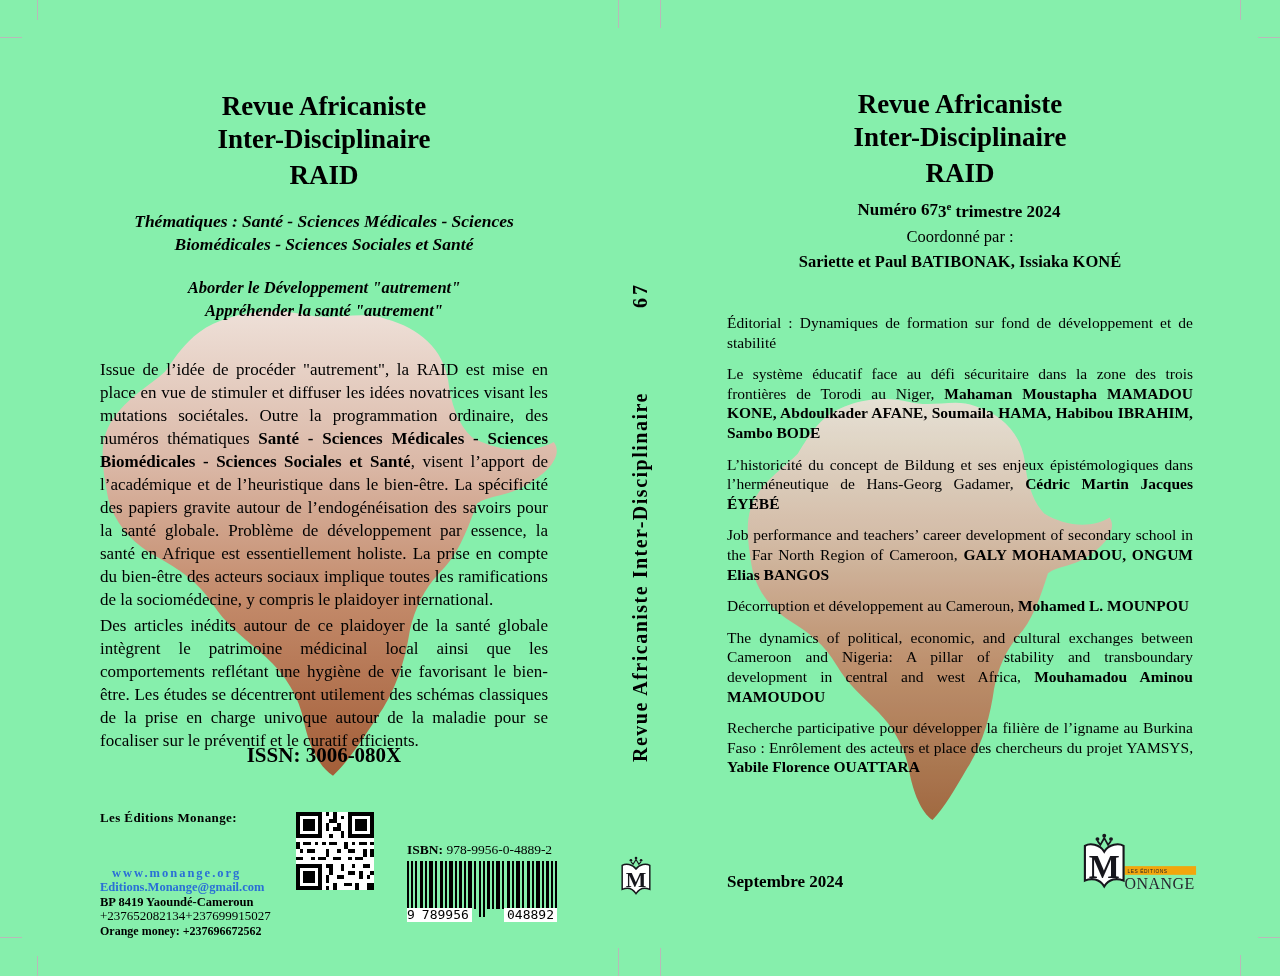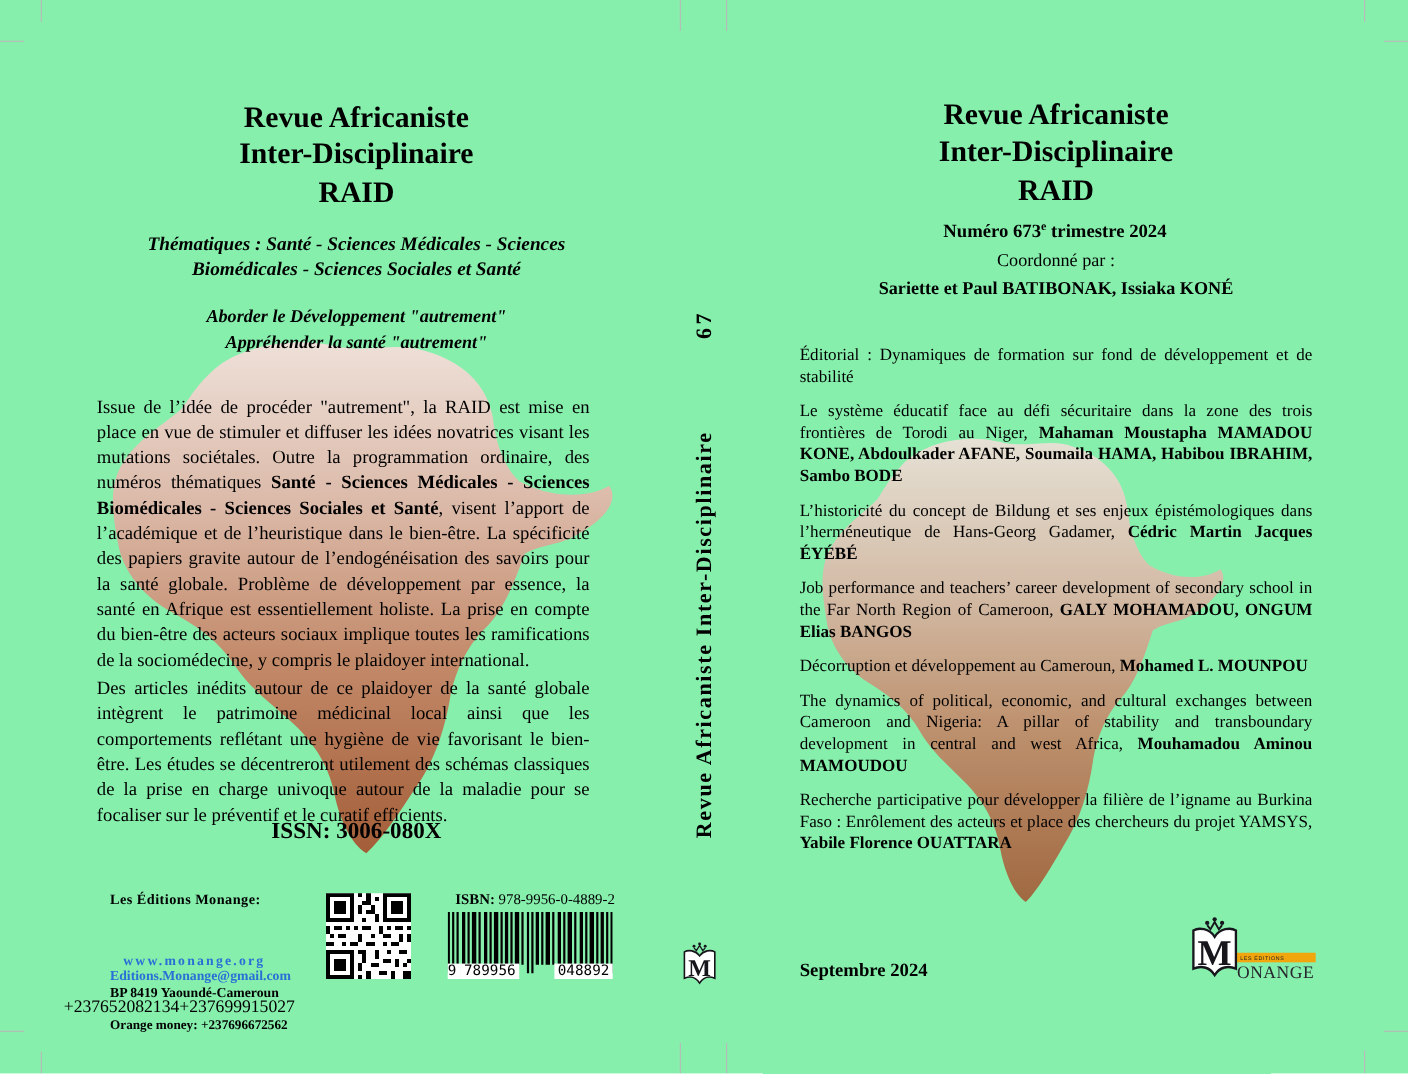--- a/index.html
+++ b/index.html
@@ -8,34 +8,34 @@
   .abs{position:absolute;z-index:2;}
   .mark{position:absolute;background:#b9b9b9;z-index:1;}
   
   .b-title{left:100px;top:90px;width:448px;text-align:center;font-weight:bold;
            font-size:27px;line-height:33px;}
   .b-title .raid{margin-top:3px;}
   .b-thema{left:96px;top:210px;width:456px;text-align:center;font-weight:bold;font-style:italic;
            font-size:17.5px;line-height:23px;}
   .b-slogan{left:100px;top:276px;width:448px;text-align:center;font-weight:bold;font-style:italic;
             font-size:16.5px;line-height:23px;}
-  .para{left:88px;width:448px;text-align:justify;font-size:17px;line-height:23px;}
+  .para{left:100px;width:448px;text-align:justify;font-size:17px;line-height:23px;}
   .b-p1{top:341px;} .b-p2{top:597px;}
   .b-issn{left:100px;top:742px;width:448px;text-align:center;font-weight:bold;
           font-size:21px;line-height:27px;}
   .b-pub{left:100px;top:811px;width:172px;font-size:12.5px;line-height:14.6px;}
   .b-pub .name{font-weight:bold;font-size:13px;letter-spacing:.4px;}
   .b-pub .web{font-weight:bold;letter-spacing:2px;padding-left:12px;margin-top:40px;}
   .b-pub .mail{font-weight:bold;}
   .b-pub .addr{font-weight:bold;}
-  .b-pub .phones{display:flex;justify-content:flex-end;font-size:16px;width:168px;}
+  .b-pub .phones{display:flex;justify-content:flex-start;font-size:13px;width:168px;}
   .b-pub .orange{font-weight:bold;font-size:12px;}
   .blue{color:#2a6fd6;}
   .b-qr{left:296px;top:812px;width:78px;height:78px;}
-  .b-isbnblock{left:407px;top:810px;width:152px;text-align:right;}
+  .b-isbnblock{left:407px;top:842px;width:152px;}
   .b-isbnline{font-size:13.5px;white-space:nowrap;}
   .b-isbnline b{font-weight:bold;}
   .bars{display:block;margin-top:3px;}
   .bdigits{display:flex;align-items:flex-start;width:150px;margin-top:-9px;position:relative;
            font-family:"DejaVu Sans Mono",monospace;font-size:13px;line-height:14px;}
   .bdigits .g{background:#fff;padding:0 3px;}
   .bdigits .d9{background:#fff;padding-right:4px;}
   .bdigits .sp{flex:1;}
   
   .spine-rot{position:absolute;left:619px;top:976px;width:976px;height:42px;z-index:2;

